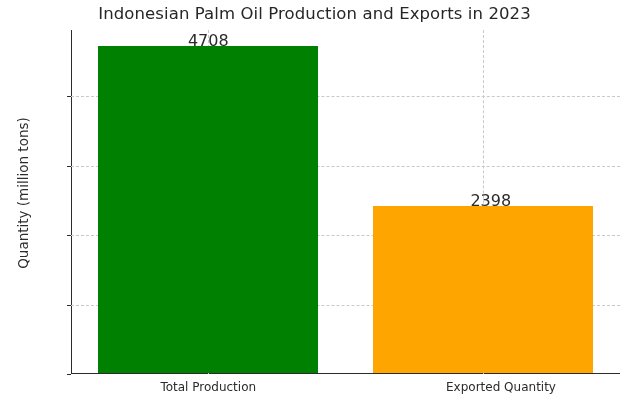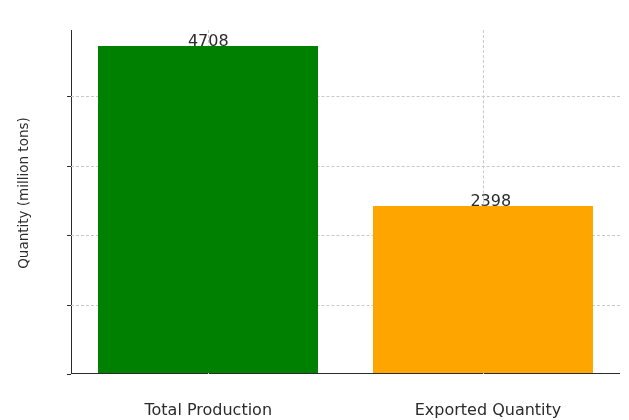--- a/index.html
+++ b/index.html
@@ -83,24 +83,23 @@
     position: absolute;
     left: -4px;
     width: 4px;
     height: 0;
     border-top: 1px solid #2b2b2b;
   }
   .xtick-label {
     position: absolute;
     top: 350px;
     transform: translateX(-50%);
-    font-size: 16px;
+    font-size: 12px;
     color: #2b2b2b;
     white-space: nowrap;
-    margin-top: 20px;
   }
 
   
   .bar {
     position: absolute;
     bottom: 1px;
   }
   .bar-value {
     position: absolute;
     transform: translateX(-50%);
@@ -130,20 +129,21 @@
     color: #2b2b2b;
     transform: rotate(-90deg);
     white-space: nowrap;
   }
 </style>
 </head>
 <body>
 
 <div id="figure">
 
+  <div id="chart-title">Indonesian Palm Oil Production and Exports in 2023</div>
 
   <div id="plot-area">
     <div class="spine-left"></div>
     <div class="spine-bottom"></div>
 
     <div id="grid-h-layer">
         <div class="gridline-h" style="top: 274.505px;"></div>
         <div class="gridline-h" style="top: 205.01px;"></div>
         <div class="gridline-h" style="top: 135.515px;"></div>
         <div class="gridline-h" style="top: 66.0202px;"></div>
@@ -160,20 +160,20 @@
         <div class="ytick-mark" style="top: 66.0202px;"></div>
       </div>
     <div id="bar-layer">
         <div class="bar" title="Total Production: 4708" style="left: 27.45px; width: 219.6px; height: 327.182px; background: rgb(0, 128, 0);"></div>
         <div class="bar-value" style="left: 137.25px; top: 0.817778px;">4708</div>
         <div class="bar" title="Exported Quantity: 2398" style="left: 301.95px; width: 219.6px; height: 166.649px; background: rgb(255, 165, 0);"></div>
         <div class="bar-value" style="left: 411.75px; top: 161.351px; margin-left: 8px;">2398</div>
       </div>
     <div id="xtick-layer">
         <div class="xtick-label" style="left: 137.25px;">Total Production</div>
-        <div class="xtick-label" style="left: 417px;">Exported Quantity</div>
+        <div class="xtick-label" style="left: 430px;">Exported Quantity</div>
       </div>
   </div>
 
 
   <div id="ylabel">Quantity (million tons)</div>
 
 </div>
 
 </body></html>

